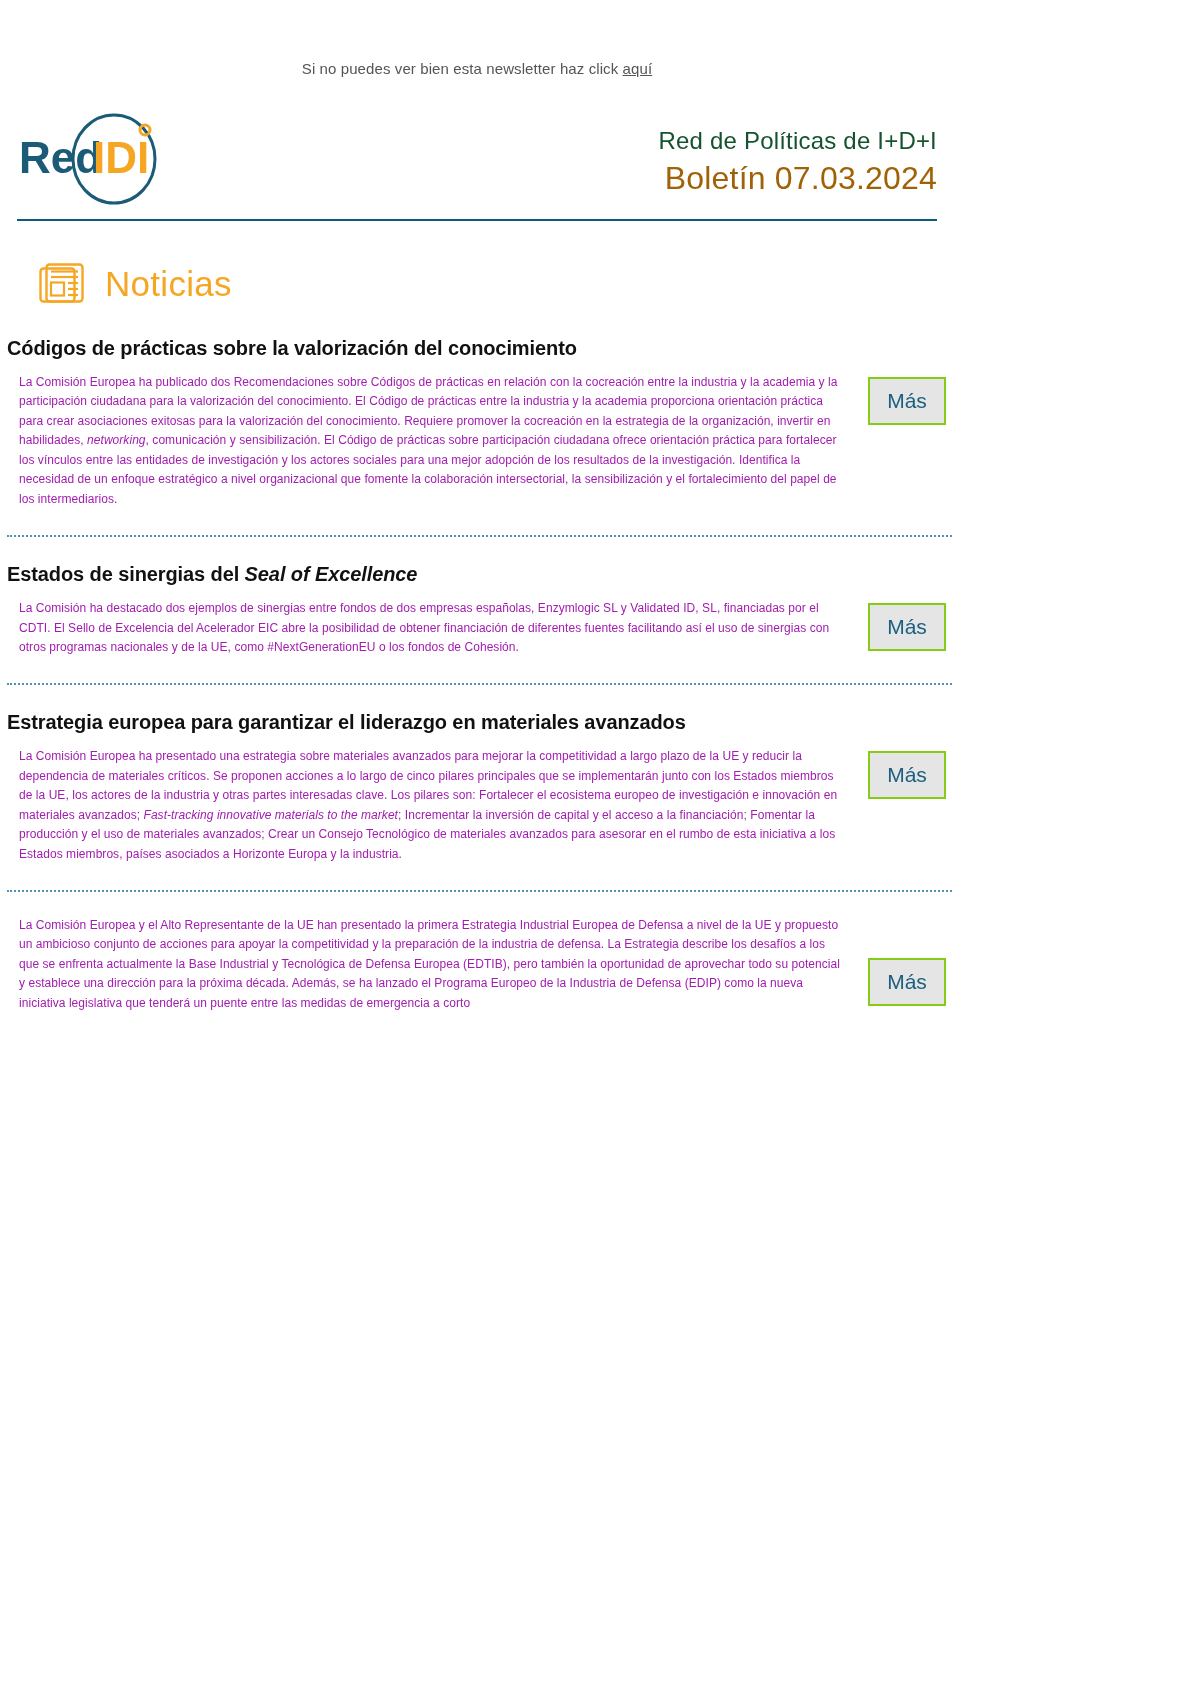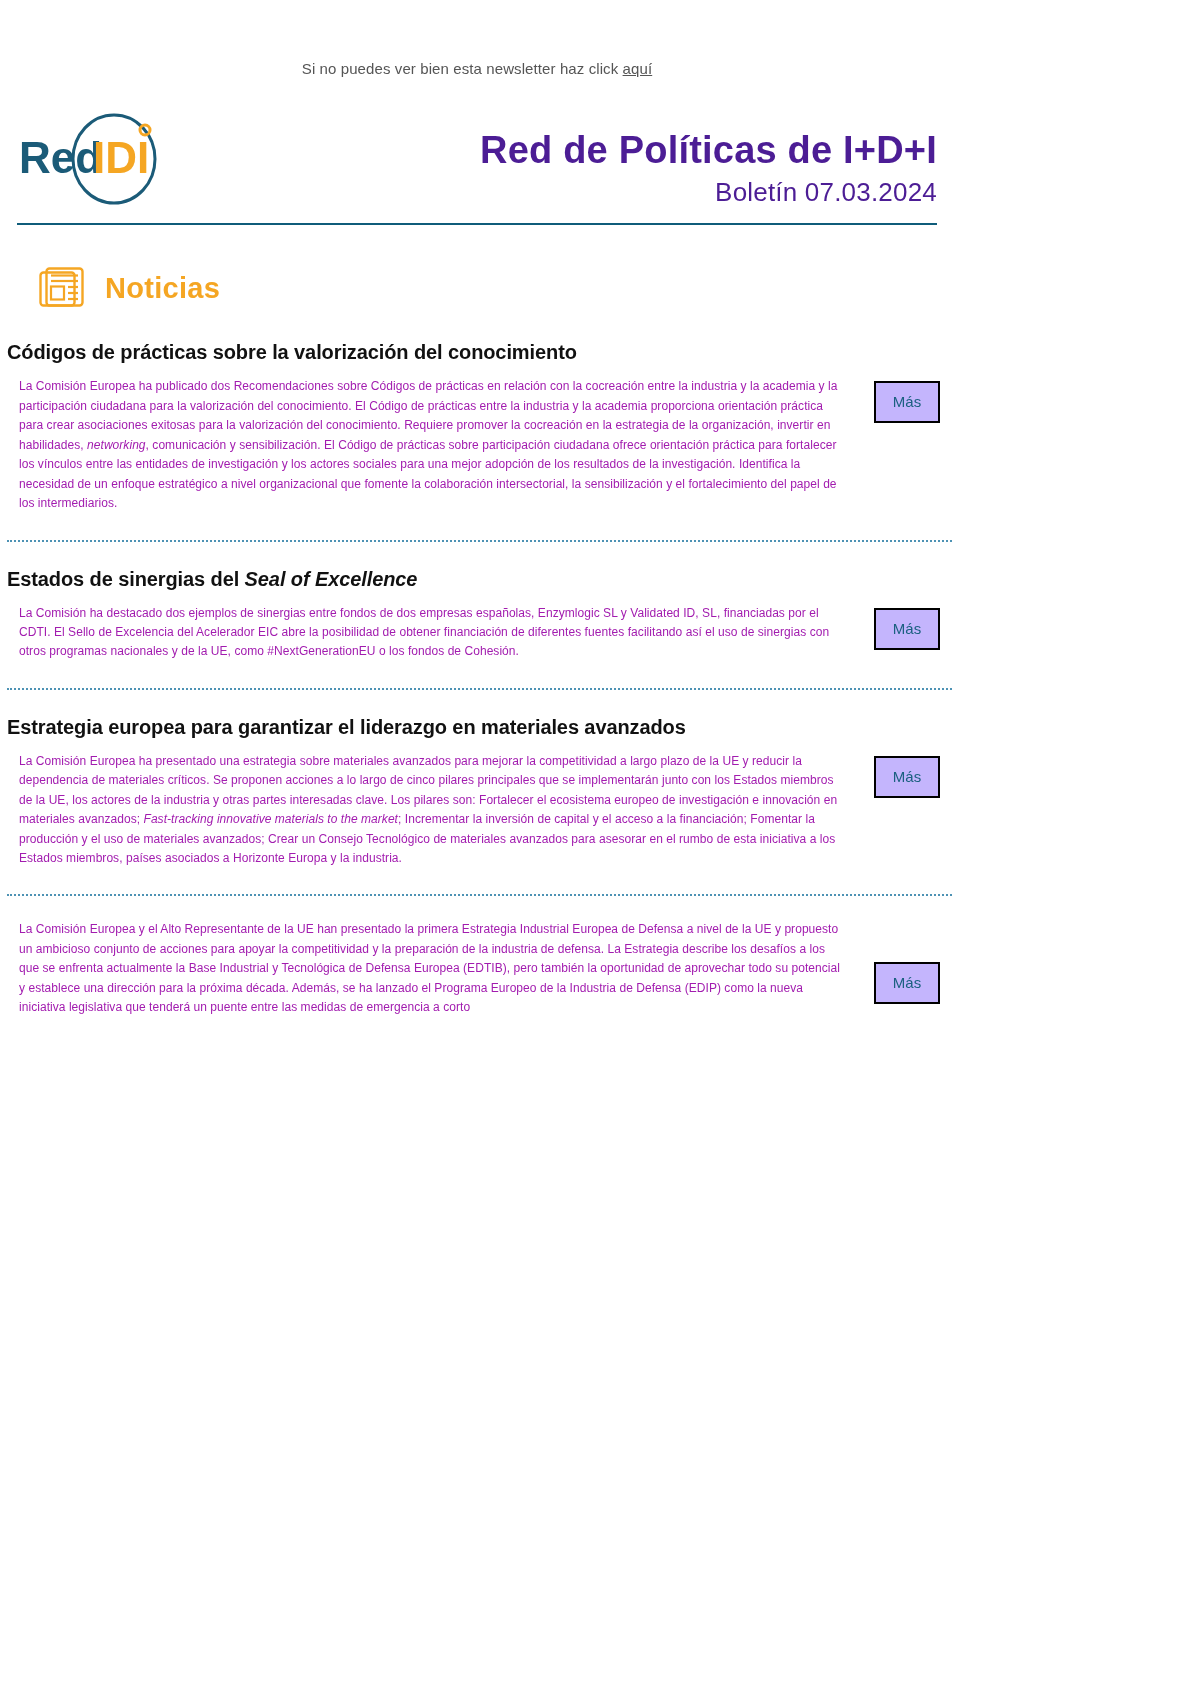--- a/index.html
+++ b/index.html
@@ -50,29 +50,29 @@
     flex: 0 0 auto;
   }
   .logo svg { display: block; }
 
   .header-right {
     text-align: right;
     padding-top: 12px;
     flex: 1 1 auto;
   }
   .brand-title {
-    font-size: 38px;
-    color: #4c1d95;
+    font-size: 24px;
+    color: #14532d;
     letter-spacing: 0.2px;
     line-height: 1.32;
-    font-weight: 700;
+    font-weight: 400;
   }
   .brand-sub {
-    font-size: 26px;
-    color: #4c1d95;
+    font-size: 32px;
+    color: #a16207;
     letter-spacing: 0.2px;
     line-height: 1.32;
     font-weight: 400;
   }
 
   .header-rule {
     width: 920px;
     margin: 14px auto 0 auto;
     border-top: 2px solid #0f5c7a;
   }
@@ -83,24 +83,24 @@
     margin: 0 auto;
     padding-top: 42px;
     display: flex;
     align-items: center;
     gap: 20px;
     padding-left: 22px;
     box-sizing: border-box;
   }
   .section-icon { flex: 0 0 auto; width: 46px; height: 42px; }
   .section-title {
-    font-size: 29px;
+    font-size: 35px;
     color: #f5a623;
     letter-spacing: 0.3px;
-    font-weight: 700;
+    font-weight: 400;
     text-align: center;
   }
 
   
   .articles {
     width: 950px;
     margin: 0 auto;
     padding-top: 14px;
     box-sizing: border-box;
   }
@@ -139,24 +139,24 @@
 
   .btn-cell {
     flex: 0 0 auto;
     width: 90px;
     padding-top: 42px;
     display: flex;
     justify-content: center;
   }
   .more-btn {
     display: inline-block;
-    border: 2px solid #000000;
+    border: 2px solid #84cc16;
     color: #1b6080;
-    background: #c4b5fd;
-    font-size: 15px;
+    background: #e5e5e5;
+    font-size: 21px;
     padding: 11px 17px 12px 17px;
     line-height: 1;
     text-decoration: none;
     cursor: pointer;
     font-family: "Liberation Sans", sans-serif;
   }
 
   .divider {
     height: 0;
     border-top: 2px dotted #2f7fa8;

